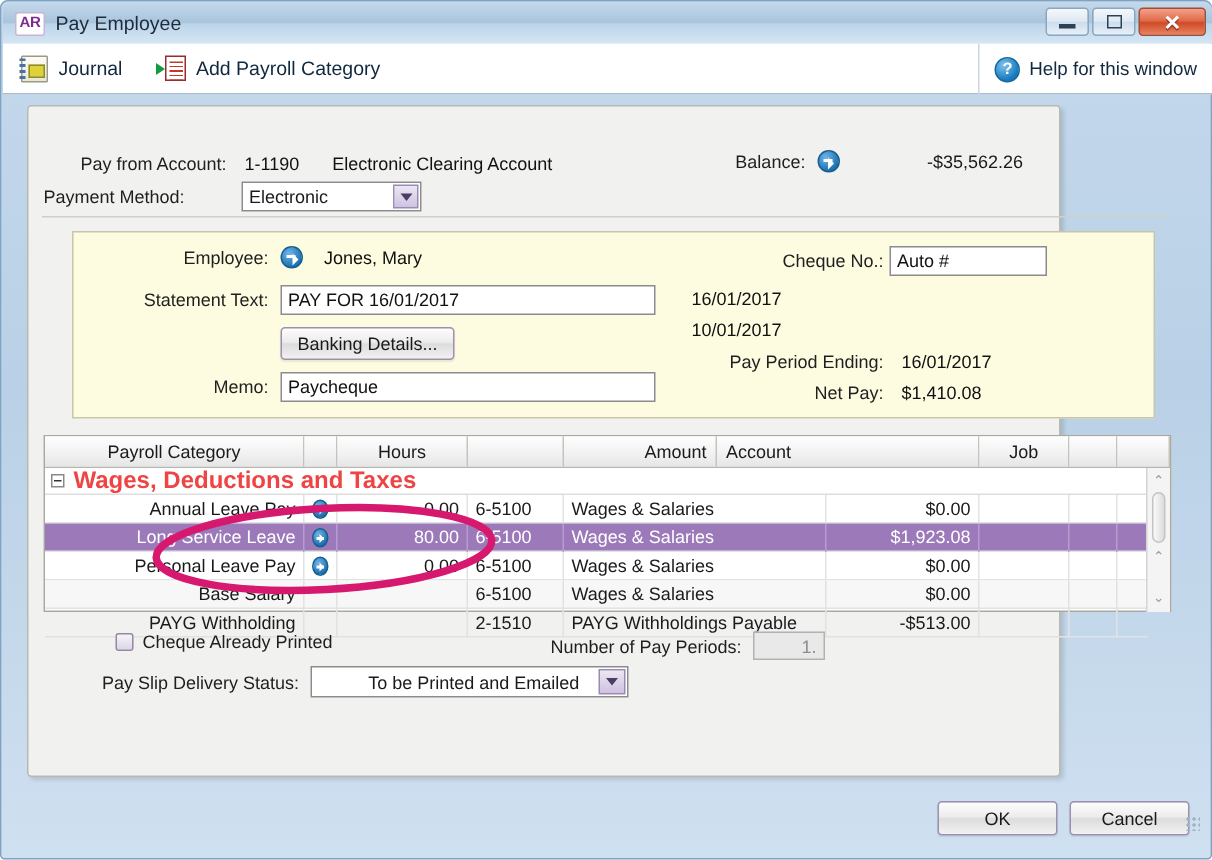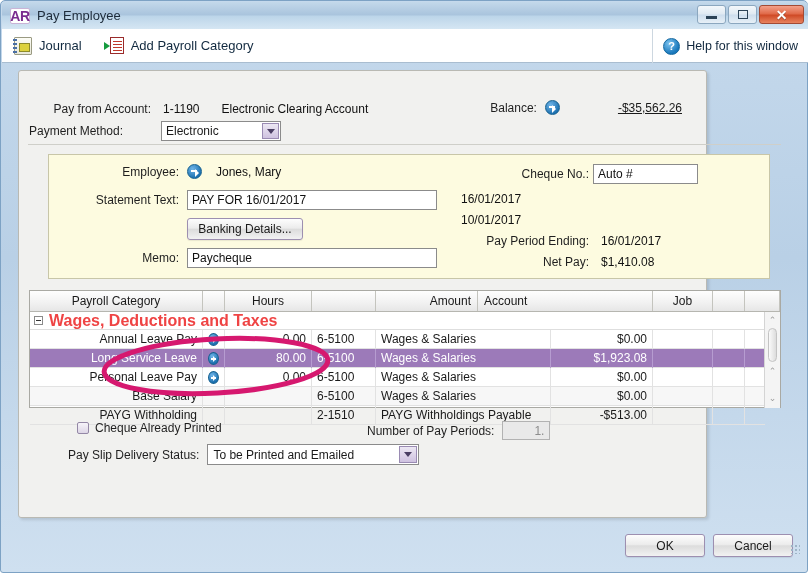--- a/index.html
+++ b/index.html
@@ -26,21 +26,21 @@
     background: linear-gradient(to bottom, #c3d8ea 0%, #a9c4dd 48%, #bcd5e9 52%, #d5e6f3 100%);
     border-radius: 4px 4px 0 0;
     display: flex; align-items: center;
   }
   .app-badge {
     margin-left: 8px;
     width: 20px; height: 16px;
     background: #ffffff;
     border: 1px solid #c9b4d6;
     border-radius: 2px;
-    font-size: 14px; font-weight: bold; color: #7a2c8f;
+    font-size: 10px; font-weight: bold; color: #7a2c8f;
     display: flex; align-items: center; justify-content: center;
     letter-spacing: -0.3px;
   }
   .win-title {
     margin-left: 7px;
     font-size: 13px;
     color: #1d2b3a;
   }
   .win-buttons {
     position: absolute; right: 4px; top: 3px;
@@ -172,21 +172,21 @@
     width: 6px; height: 0;
     border-top: 2px solid #fff;
   }
   .arrow-circle::before {
     content: ''; position: absolute; right: 2.5px; top: 3.5px;
     width: 0; height: 0;
     border-left: 4px solid #fff;
     border-top: 4px solid transparent;
     border-bottom: 4px solid transparent;
   }
-  .balance-amt { margin-left: 58px; font-size: 12px; text-decoration: underline; }
+  .balance-amt { margin-left: 58px; font-size: 12px; }
   .hr-top { position: absolute; left: 9px; top: 73px; width: 753px; height: 1px; background: #cfcfc9; }
   
   .emp-box {
     position: absolute; left: 29px; top: 83px;
     width: 722px; height: 125px;
     background: #fdfbe0;
     border: 1px solid #c8c6a8;
   }
   .fr { position: absolute; display: flex; align-items: center; }
   .fr .lbl { text-align: right; }
@@ -281,21 +281,21 @@
     width: 12px; height: 12px;
     background: linear-gradient(to bottom, #f6f4f9, #ddd6e6);
     border: 1px solid #9488a6; border-radius: 2px;
   }
   .chk-row .lbl { margin-left: 6px; }
   .paysliprow { position: absolute; left: 49px; top: 373px; display: flex; align-items: center; }
   .paysliprow .combo2 {
     margin-left: 8px; width: 212px; height: 21px;
     background: #fff; border: 1px solid #8b8b8b;
     display: flex; align-items: center; padding-left: 5px;
-    font-size: 12px; position: relative;
+    font-size: 12px; position: relative; justify-content: center;
   }
   .paysliprow .combo2 .arrowbox {
     position: absolute; right: 1px; top: 1px; width: 18px; height: 17px;
     background: linear-gradient(to bottom, #ece7f3, #cfc2e0);
     border: 1px solid #9a8bb3;
     display: flex; align-items: center; justify-content: center;
   }
   .paynum { position: absolute; left: 348px; top: 350px; display: flex; align-items: center; }
   .paynum .dis-input {
     margin-left: 8px; width: 48px; height: 19px;

